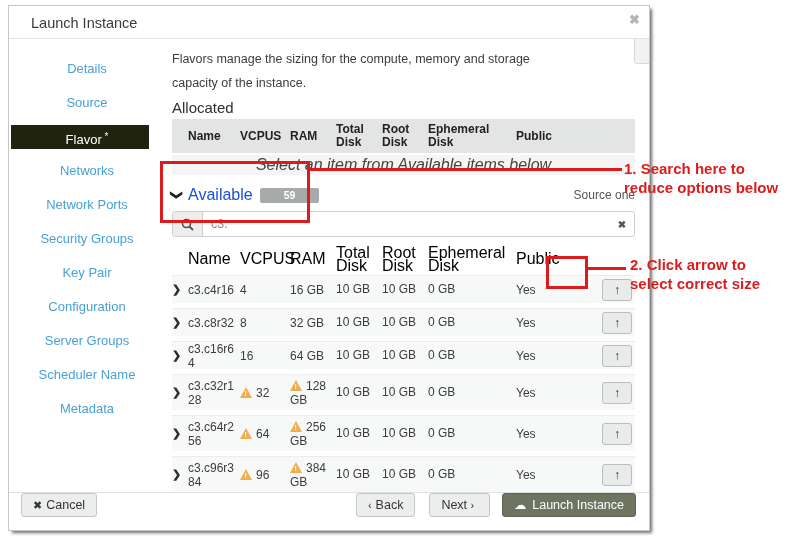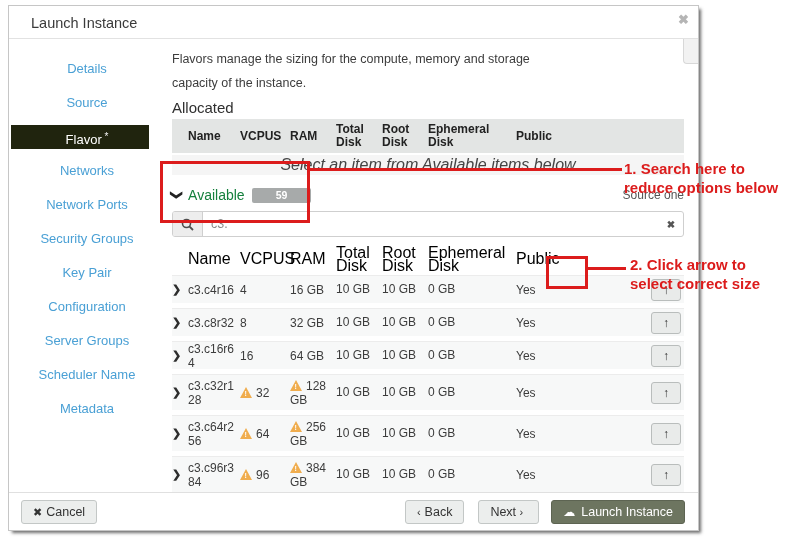--- a/index.html
+++ b/index.html
@@ -1,19 +1,19 @@
 <!DOCTYPE html>
 <html><head>
 <meta charset="utf-8">
 <style>
   * { box-sizing: border-box; margin: 0; padding: 0; }
   html,body { width:800px; height:539px; background:#fff; font-family:"Liberation Sans",sans-serif; position:relative; overflow:hidden; }
 
   
-  .modal { position:absolute; left:8px; top:5px; width:691px; height:526px; background:#fff;
+  .modal { position:absolute; left:8px; top:5px; width:642px; height:526px; background:#fff;
            border:1px solid #c6c6c6; box-shadow:3px 3px 3px -1px rgba(50,50,50,0.7); }
   .modal-header { position:relative; height:33px; border-bottom:1px solid #e2e2e2; }
   .modal-title { position:absolute; left:22px; top:9px; font-size:14.5px; color:#3a3a3a; }
   .close-x { position:absolute; right:9px; top:6px; font-size:13px; font-weight:bold; color:#b5b5b5; cursor:pointer; }
 
   .modal-body { position:absolute; top:33px; bottom:38px; left:0; right:0; display:flex; overflow:hidden; }
 
   
   .sidebar { width:155px; flex:none; padding-top:8px; }
   .side-item { height:24px; line-height:24px; margin:10px 15px 0 2px; padding-left:14px;
@@ -42,21 +42,21 @@
   .col-rdisk  { width:46px; line-height:13px; }
   .col-eph    { width:68px; line-height:13px; }
   .col-public { flex:1 1 auto; padding-left:20px; }
   .col-action { width:36px; display:flex; justify-content:center; }
 
   .empty-row { height:22px; background:#f5f5f5; border-top:2px solid #fff; font-size:16px; font-style:italic;
                color:#444; display:flex; align-items:center; justify-content:center; }
 
   .avail-header-row { margin-top:9px; height:22px; display:flex; align-items:center; }
   .chev-down { display:inline-block; transform:rotate(90deg); font-weight:bold; font-size:12px; color:#222; margin-right:6px; }
-  .avail-label { font-size:14px; color:#15803d; }
+  .avail-label { font-size:16px; color:#1d4ed8; }
   .badge { display:inline-block; margin-left:7px; background:#a7aaaa; color:#fff; font-size:10.5px; font-weight:bold;
            border-radius:2px; padding:2px 24px; line-height:11px; }
   .select-one { margin-left:auto; font-size:12px; color:#555; }
 
   .search-bar { margin-top:5px; height:26px; border:1px solid #cfcfcf; border-radius:3px; background:#fff;
                 display:flex; align-items:stretch; overflow:hidden; }
   .search-icon-box { width:30px; flex:none; background:#ededed; border-right:1px solid #cfcfcf;
                      display:flex; align-items:center; justify-content:center; }
   .search-input { flex:1; border:none; outline:none; font-size:12.5px; color:#8a8a8a; padding:0 8px;
                   font-family:"Liberation Sans",sans-serif; background:transparent; }
@@ -71,21 +71,21 @@
   .warn-tri { position:relative; display:inline-block; width:0; height:0; vertical-align:-1px;
               border-left:6px solid transparent; border-right:6px solid transparent;
               border-bottom:11px solid #f0ad4e; margin-right:4px; }
   .warn-tri .ex { position:absolute; left:-1.5px; top:3.5px; color:#fff; font-size:7px; font-weight:bold; line-height:7px; }
 
   .up-btn { width:30px; height:22px; background:#e9ebea; border:1px solid #b9bdbc; border-radius:3px;
             font-size:12px; font-weight:bold; color:#2f2f2f; cursor:pointer; line-height:20px; text-align:center; }
 
   
   .modal-footer { position:absolute; left:0; right:0; bottom:0; height:38px; border-top:1px solid #e0e0e0;
-                  display:flex; align-items:center; padding:0 13px 0 12px; background:#fff; }
+                  display:flex; align-items:flex-start; padding:0 13px 0 12px; background:#fff; }
   .btn { font-family:"Liberation Sans",sans-serif; font-size:12.5px; color:#333; background:#eceeed;
          border:1px solid #c3c7c6; border-radius:3px; padding:4px 11px; cursor:pointer; white-space:nowrap; }
   .btn .glyph { font-size:11px; margin-right:4px; }
   .btn-back { margin-left:auto; }
   .btn-next { margin-left:14px; }
   .btn-launch { margin-left:12px; background:#6d7560; border-color:#5d6452; color:#fff; }
   .btn-launch .glyph { font-size:12px; margin-right:6px; }
 
   
   .anno { position:absolute; pointer-events:none; }

